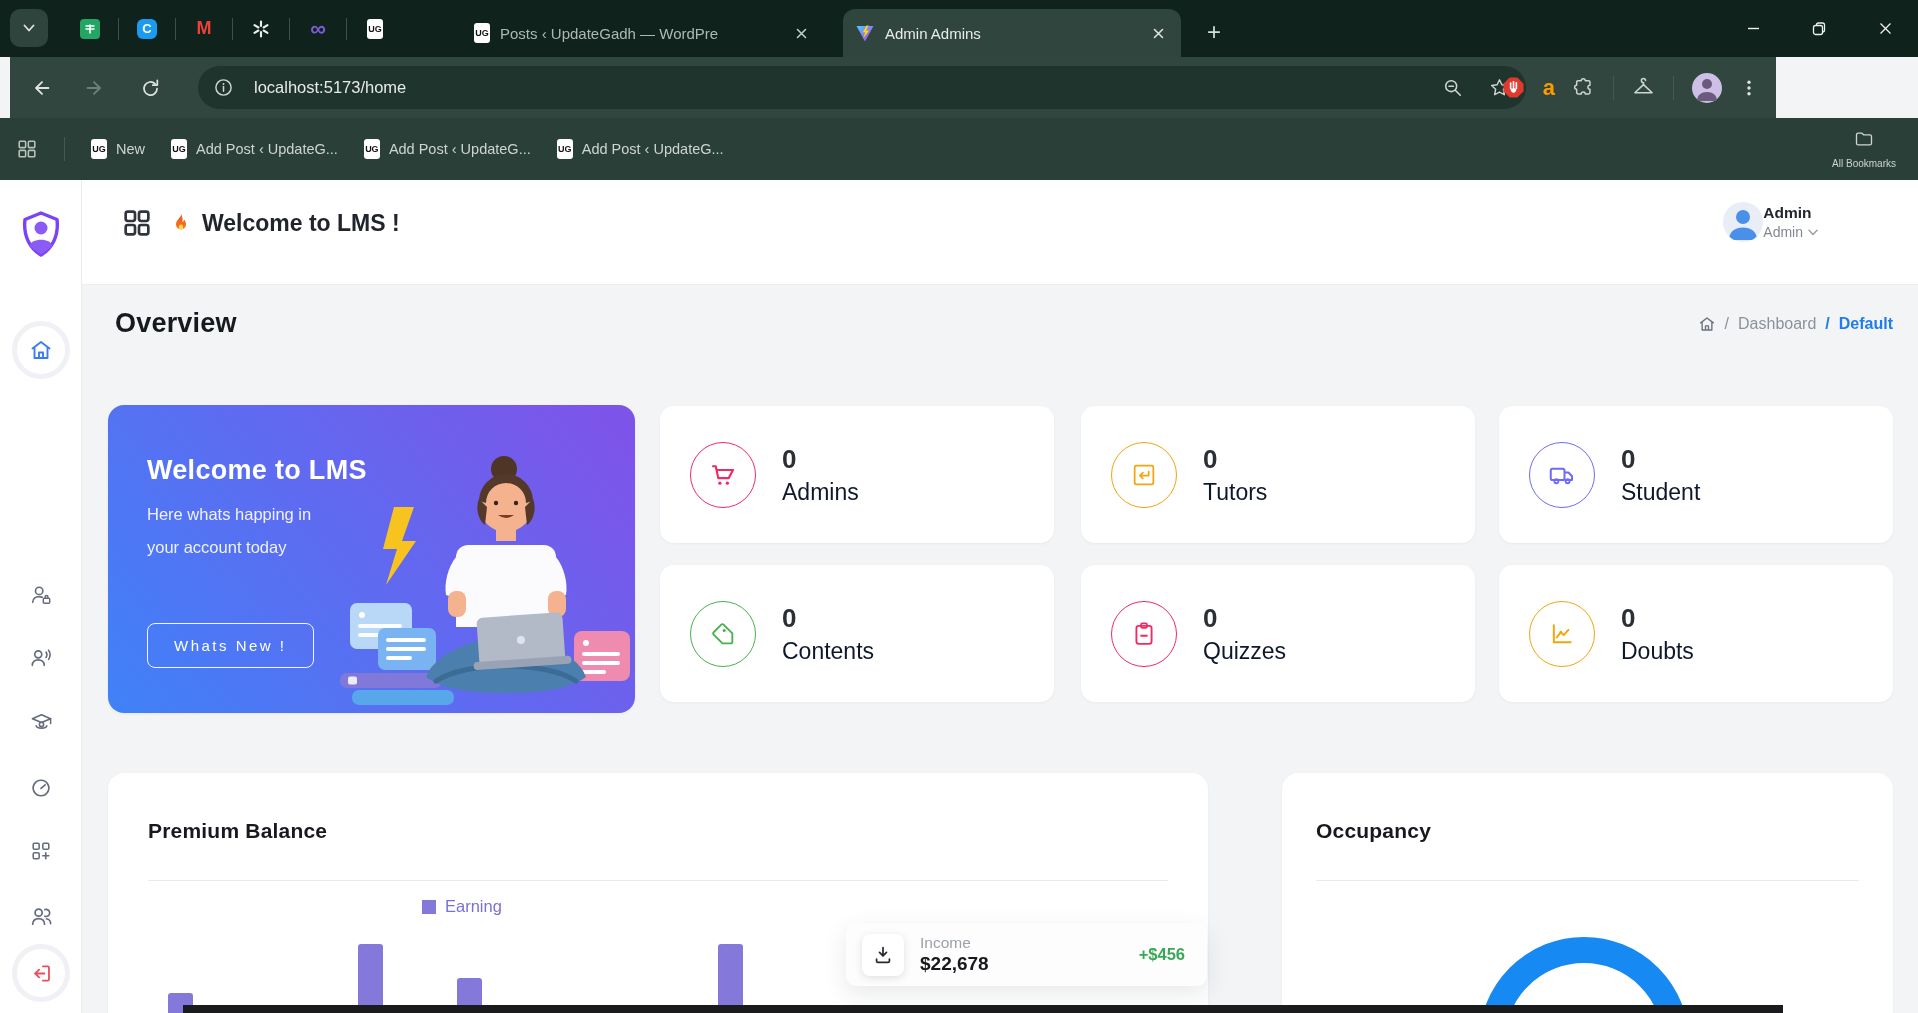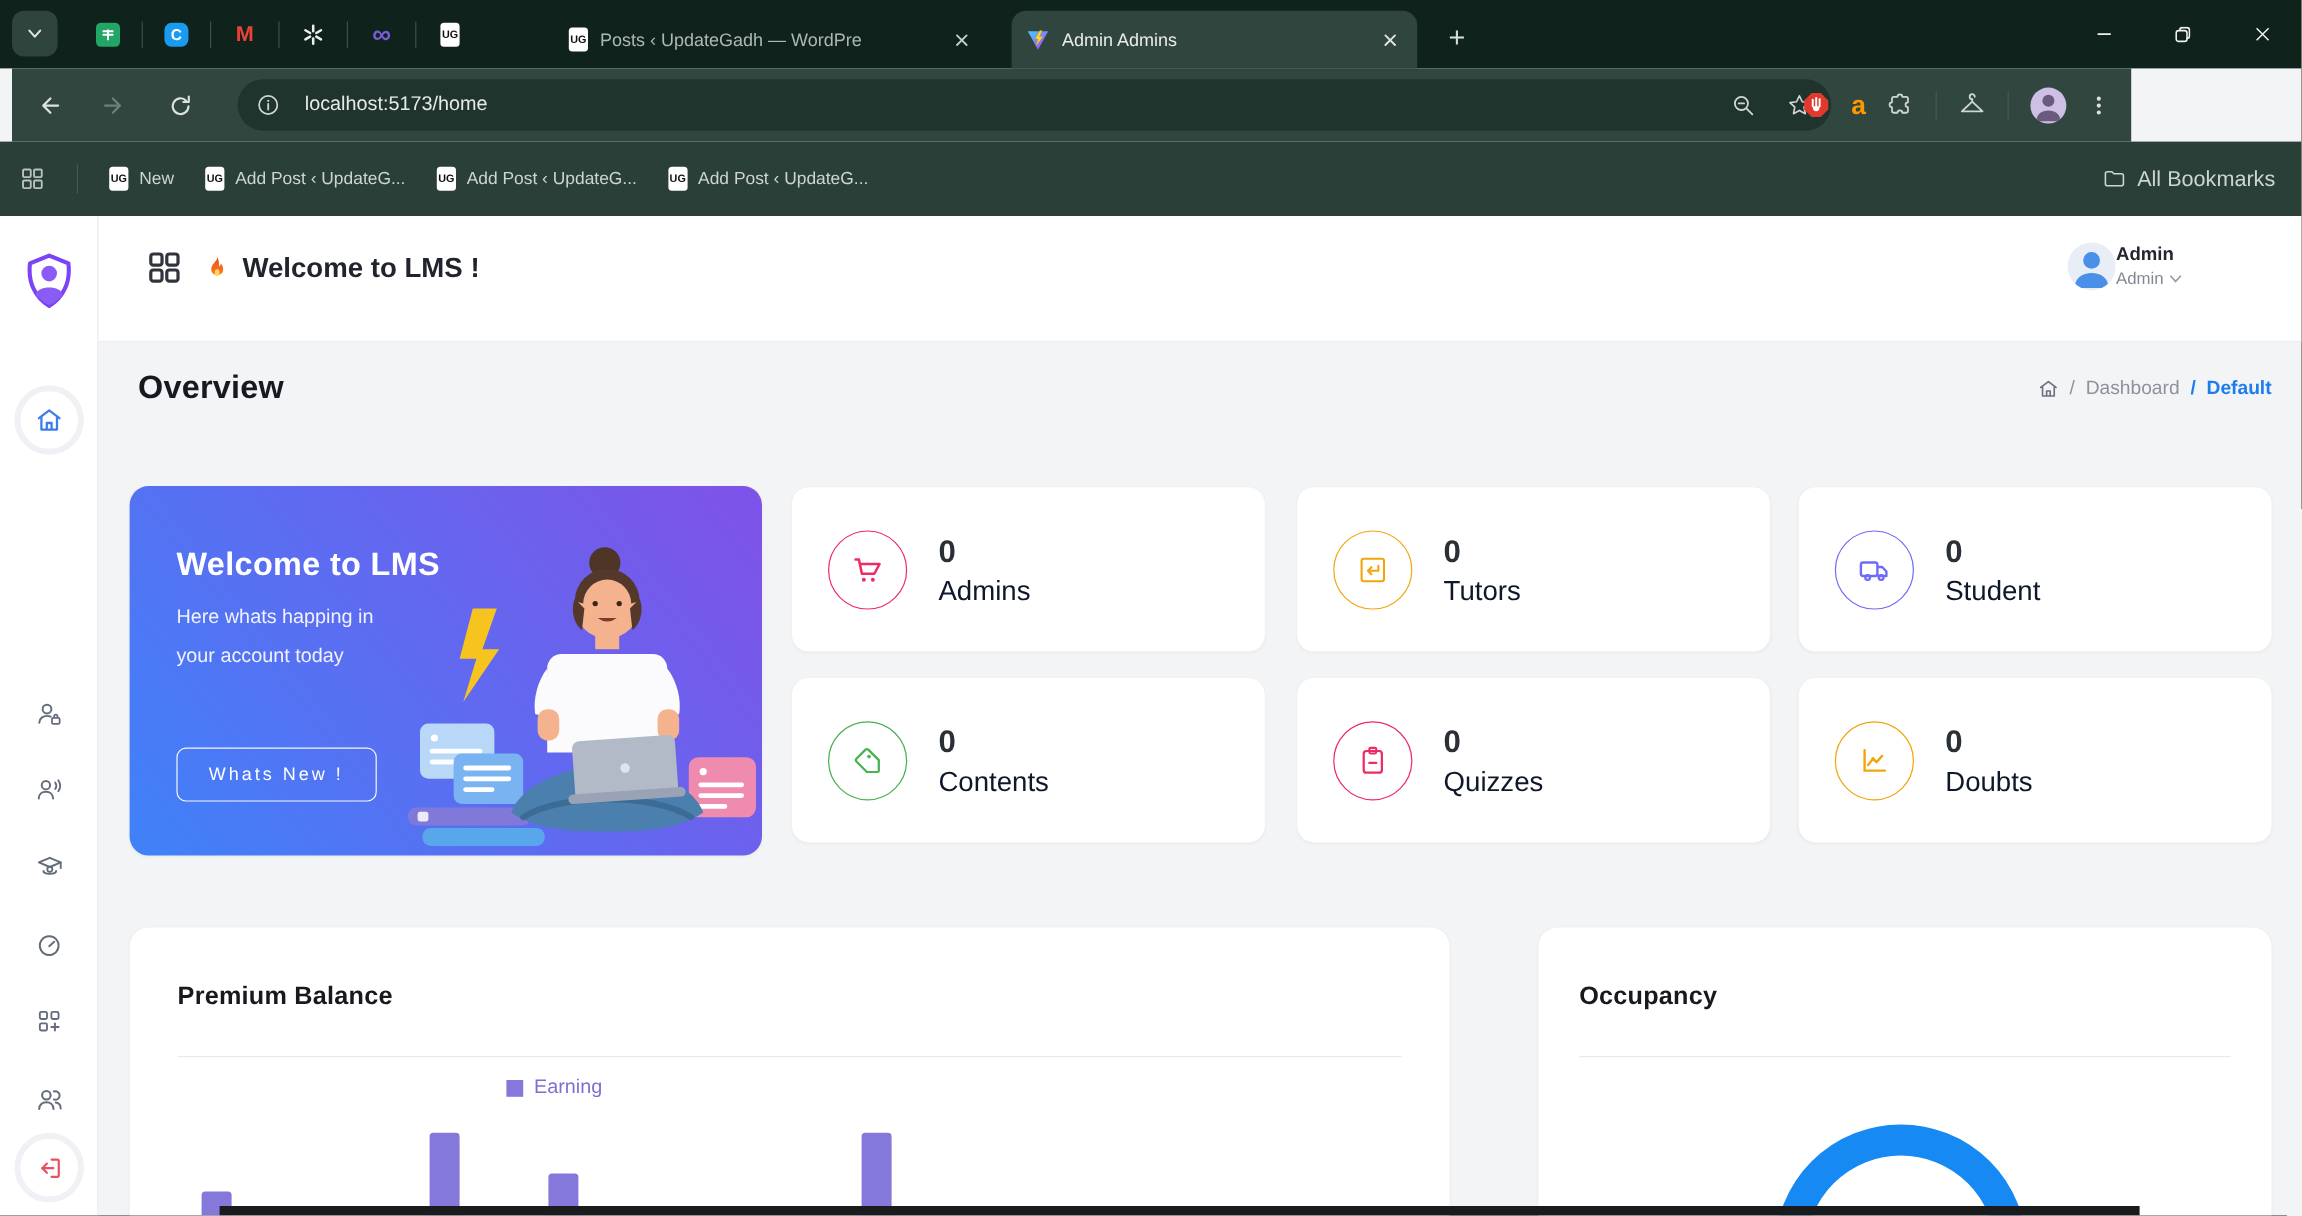--- a/index.html
+++ b/index.html
@@ -30,21 +30,21 @@
 .addr-url { font-size:16.5px; color:#e6eae8; margin-left:14px; }
 .addr-info { width:34px; height:34px; margin-left:8px; display:flex; align-items:center; justify-content:center; border-radius:50%; }
 .addr-right { position:absolute; right:16px; top:0; height:43px; display:flex; align-items:center; gap:26px; }
 .ext-row { position:absolute; right:0; top:0; height:61px; display:flex; align-items:center; gap:18px; padding-right:18px; }
 .ext-sep { width:1px; height:24px; background:#46594f; }
 
 .bookbar { position:absolute; left:0; top:118px; width:1918px; height:62px; background:#2a3f37; display:flex; align-items:center; }
 .bm-item { display:flex; align-items:center; gap:9px; color:#cdd5d1; font-size:14.5px; cursor:pointer; }
 .bm-left { display:flex; align-items:center; gap:26px; margin-left:16px; }
 .bm-sep { width:1px; height:24px; background:#46594f; }
-.bm-right { position:absolute; right:22px; display:flex; align-items:center; gap:9px; color:#cdd5d1; font-size:18px; cursor:pointer; }
+.bm-right { position:absolute; right:22px; display:flex; align-items:center; gap:9px; color:#cdd5d1; font-size:10px; cursor:pointer;flex-direction:column; }
 
 
 .sidebar { position:absolute; left:0; top:180px; width:82px; height:833px; background:#fff; border-right:1px solid #ececef; z-index:6; }
 .side-logo { position:absolute; left:19px; top:30px; }
 .side-icon { position:absolute; left:30px; width:22px; height:22px; color:#646c7c; cursor:pointer; }
 .ring { position:absolute; left:12px; width:58px; height:58px; border-radius:50%; border:5px solid #f0f1f4; background:#fff; display:flex; align-items:center; justify-content:center; cursor:pointer; }
 
 .app-header { position:absolute; left:0; top:180px; width:1918px; height:105px; background:#fff; border-bottom:1px solid #ebedf0; z-index:5; }
 .hdr-grid { position:absolute; left:121px; top:27px; width:32px; height:32px; color:#30343c; cursor:pointer; }
 .hdr-title-wrap { position:absolute; left:171px; top:30px; display:flex; align-items:center; gap:11px; }
@@ -593,20 +593,33 @@
       <span>Earning</span>
     </div>
     <div style="position:absolute; left:0; top:0; width:1100px; height:240px;">
       <div class="bar" style="left: 60px; height: 20px; background: rgb(132, 120, 219);"></div>
       <div class="bar" style="left: 250px; height: 69px; background: rgb(132, 120, 219);"></div>
       <div class="bar" style="left: 349px; height: 35px; background: rgb(132, 120, 219);"></div>
       <div class="bar" style="left: 610px; height: 69px; background: rgb(132, 120, 219);"></div>
     </div>
   </div>
 
+  <div class="income-pop">
+    <div class="income-ic">
+      <svg width="22" height="22" viewBox="0 0 24 24">
+          <path d="M12 4 v9 M12 13 l-3.8-3.8 M12 13 l3.8-3.8" fill="none" stroke="currentColor" stroke-width="1.9" stroke-linecap="round" stroke-linejoin="round"></path>
+          <path d="M5 16.5 v2 a1.5 1.5 0 0 0 1.5 1.5 h11 a1.5 1.5 0 0 0 1.5-1.5 v-2" fill="none" stroke="currentColor" stroke-width="1.9" stroke-linecap="round"></path>
+        </svg>
+    </div>
+    <div>
+      <div class="income-label">Income</div>
+      <div class="income-value">$22,678</div>
+    </div>
+    <div class="income-delta" style="color: rgb(58, 167, 87);">+$456</div>
+  </div>
 
   <div class="card" style="left:1282px; top:773px; width:611px; height:260px; border-radius:16px;">
     <div class="section-title" style="left:34px; top:46px;">Occupancy</div>
     <div class="divider" style="left:34px; top:107px; width:543px;"></div>
     <div class="donut" style="border-color: rgb(23, 137, 242);"></div>
   </div>
 
   <div class="bottom-strip"></div>
 </div>
 

